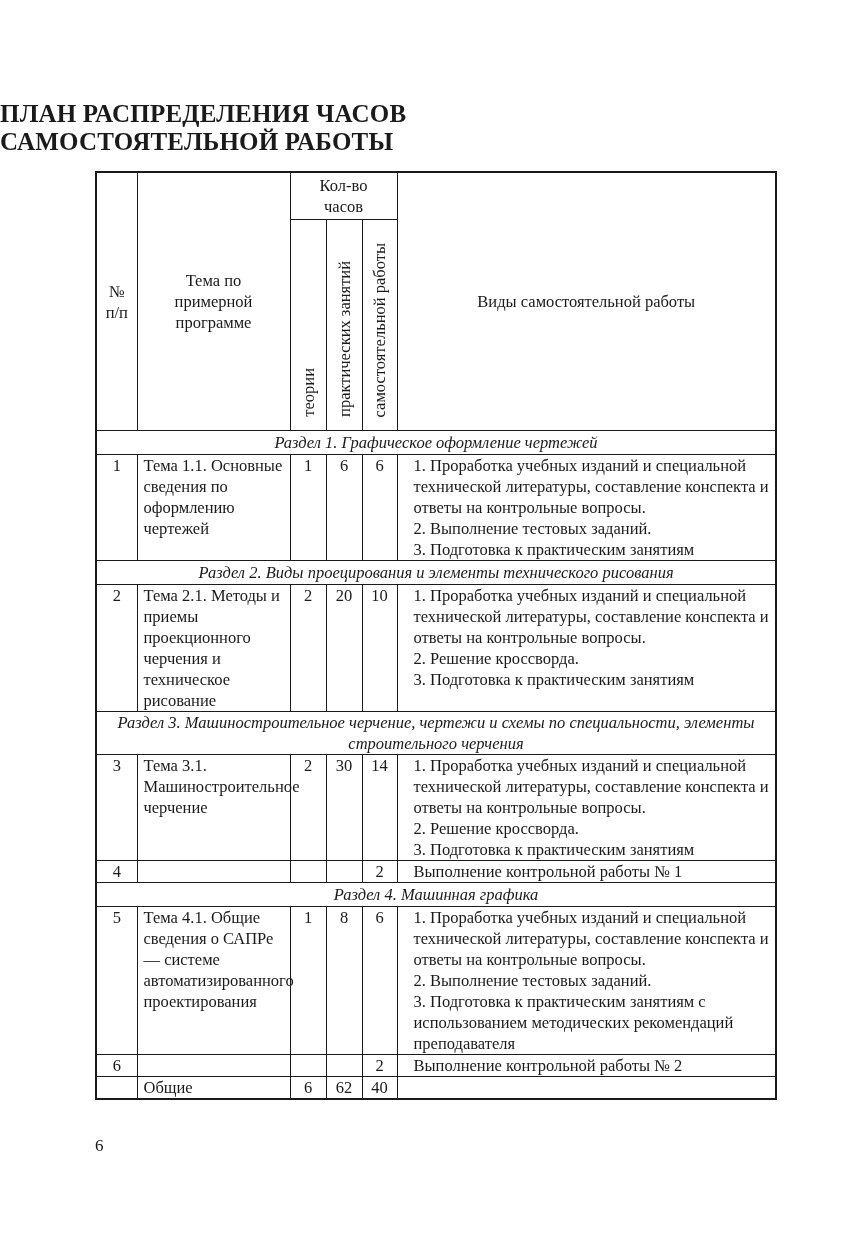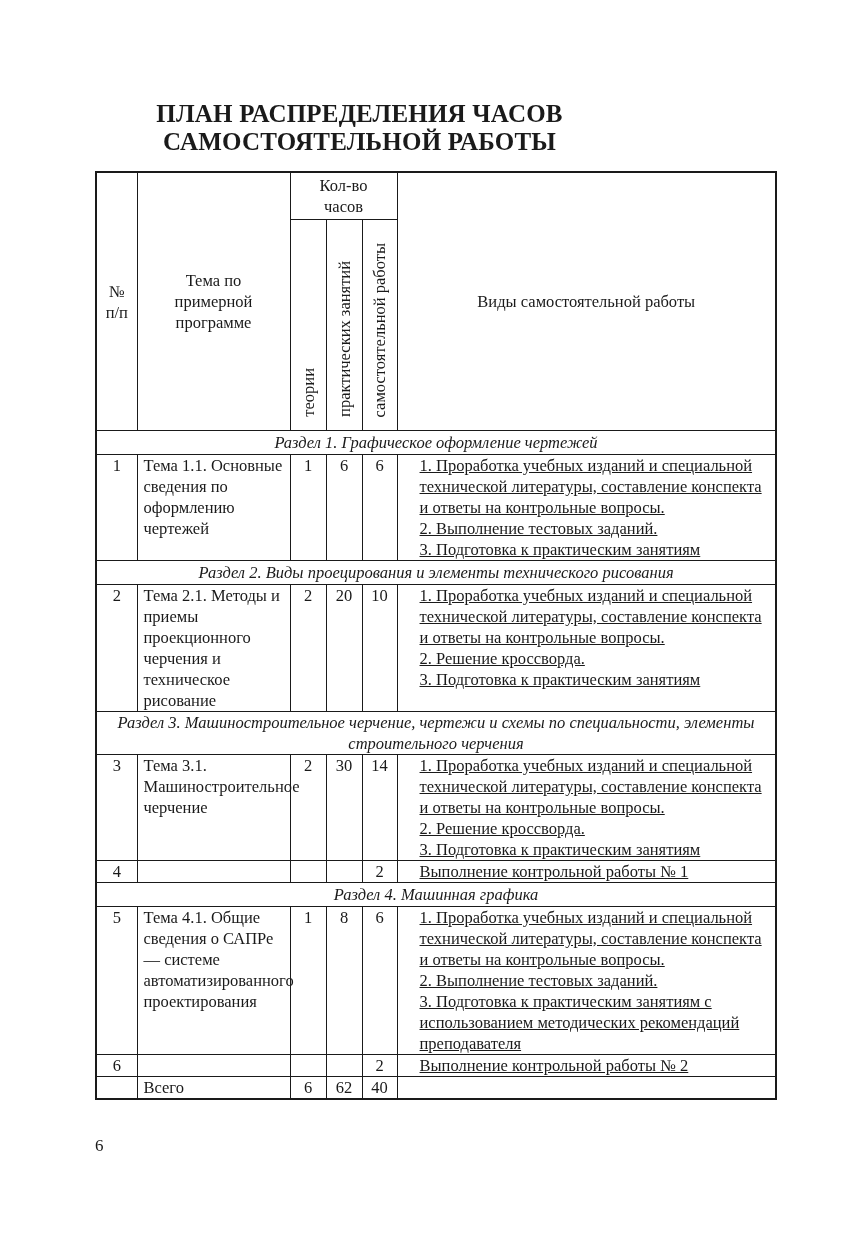--- a/index.html
+++ b/index.html
@@ -1,28 +1,28 @@
 <!DOCTYPE html>
 <html><head>
 <meta charset="utf-8">
 <style>
   html, body { margin:0; padding:0; background:#ffffff; }
   body { width:857px; height:1241px; position:relative; font-family:"Liberation Serif","DejaVu Serif",serif; color:#1a1a1a; }
-  .title { position:absolute; top:100px; left:0; width:719px; text-align:center; font-weight:bold; font-size:25px; line-height:28px; letter-spacing:0.2px; }
+  .title { position:absolute; top:100px; left:0; width:719px; text-align:left; font-weight:bold; font-size:25px; line-height:28px; letter-spacing:0.2px; }
   table { position:absolute; top:171px; left:95px; width:680px; border-collapse:collapse; font-size:16.5px; line-height:21px; table-layout:fixed; }
   td, th { border:1px solid #1a1a1a; padding:0 4px; vertical-align:top; font-weight:normal; }
   table { border:2px solid #1a1a1a; }
   .c-num { text-align:center; }
   .c-h { text-align:center; }
   .hdr-center { vertical-align:middle; text-align:center; }
   .vert { height:210px; vertical-align:bottom; text-align:center; padding:0; }
   .vert span { display:inline-block; writing-mode:vertical-rl; transform:rotate(180deg); white-space:nowrap; padding:8px 0 10px 0; }
   .section td { text-align:center; font-style:italic; padding:1px 4px;margin-left:43px; }
   .topic { padding-left:6px; }
-  .work { padding-left:22px;text-decoration:underline; }
+  .work { padding-left:16px; }
   .work div { }
   .pageno { position:absolute; top:1136px; left:95px; font-size:17px; }
 </style>
 </head>
 <body>
 
 <div class="title">
   <div>ПЛАН РАСПРЕДЕЛЕНИЯ ЧАСОВ</div>
   <div>САМОСТОЯТЕЛЬНОЙ РАБОТЫ</div>
 </div>
@@ -127,21 +127,21 @@
     <td class="topic"></td>
     <td class="c-num"></td>
     <td class="c-num"></td>
     <td class="c-num">2</td>
     <td class="work">
       <div>Выполнение контрольной работы № 2</div>
     </td>
   </tr>
   <tr>
     <td class="c-num"></td>
-    <td class="topic">Всего</td>
+    <td class="topic">Общие</td>
     <td class="c-num">6</td>
     <td class="c-num">62</td>
     <td class="c-num">40</td>
     <td class="work"></td>
   </tr>
 </tbody>
   </table>
 
 <div class="pageno">6</div>
 

